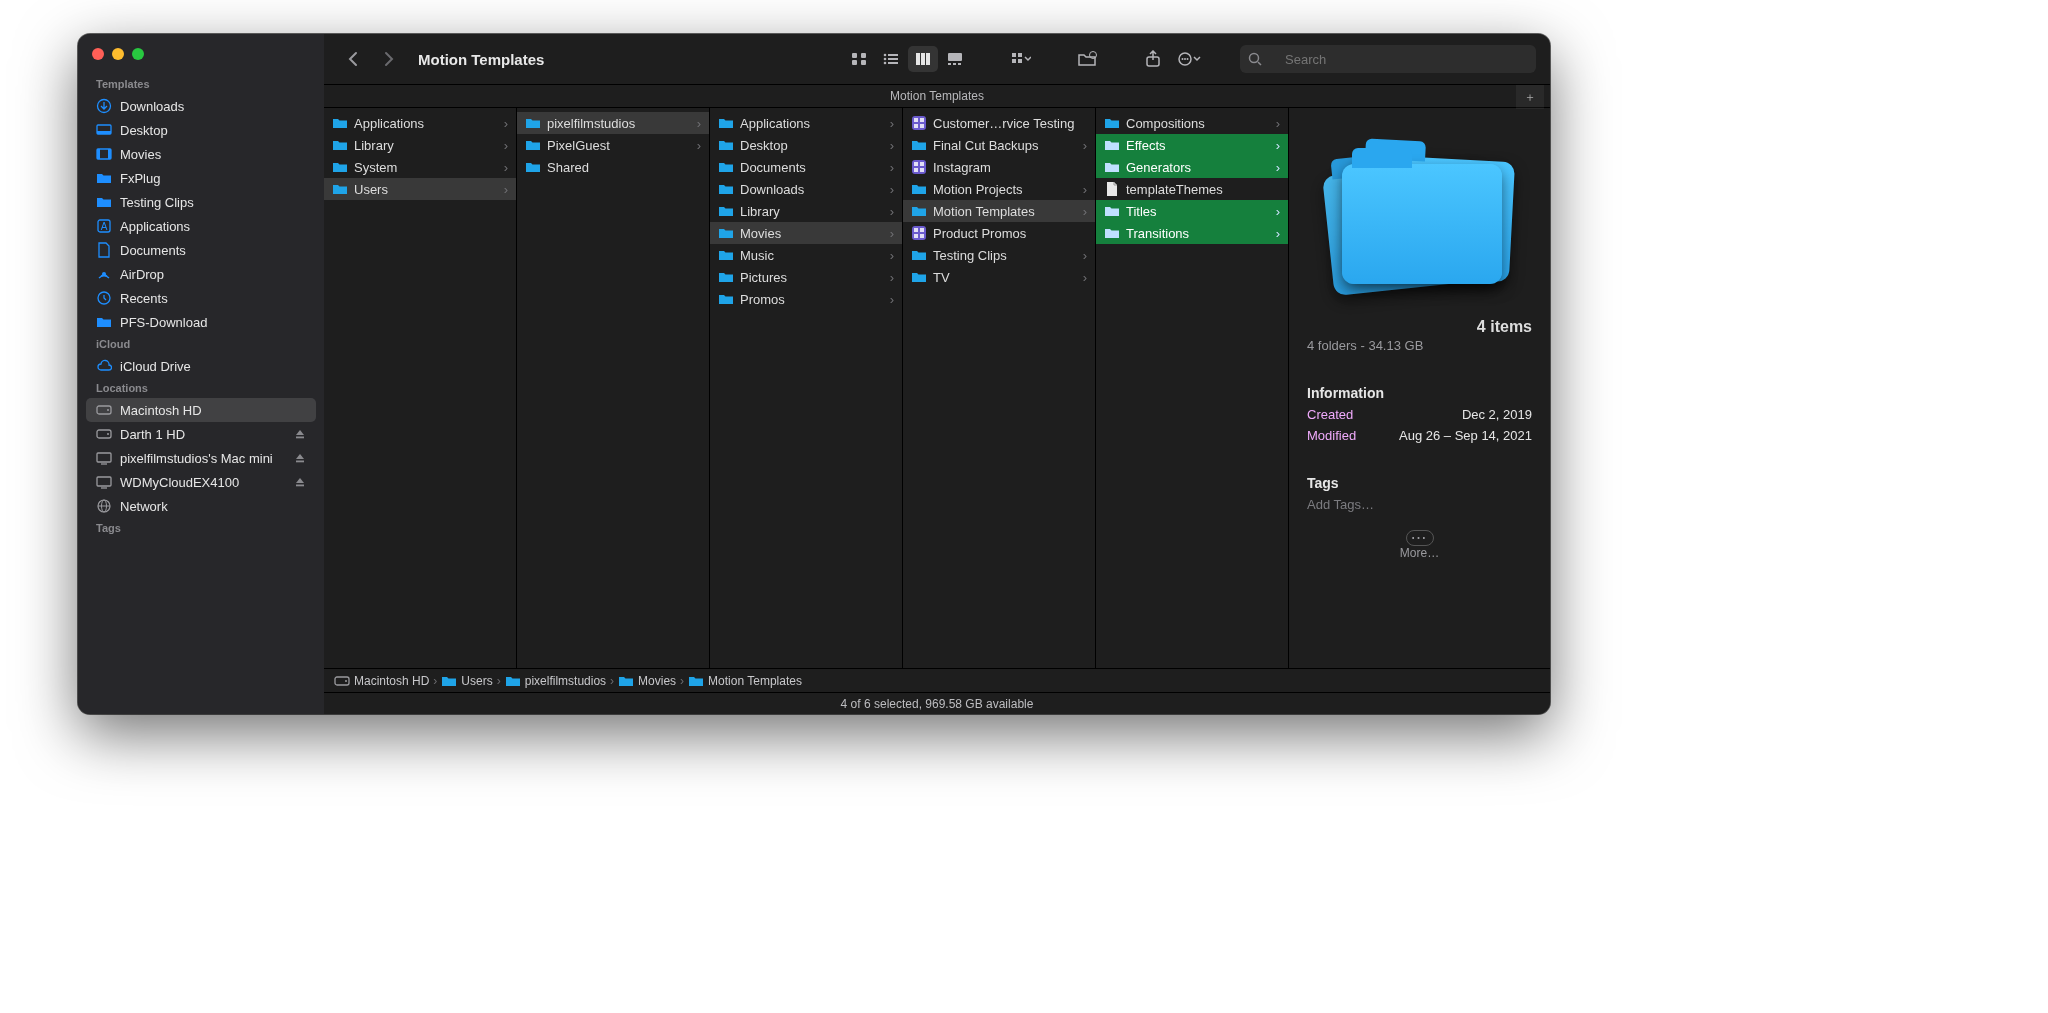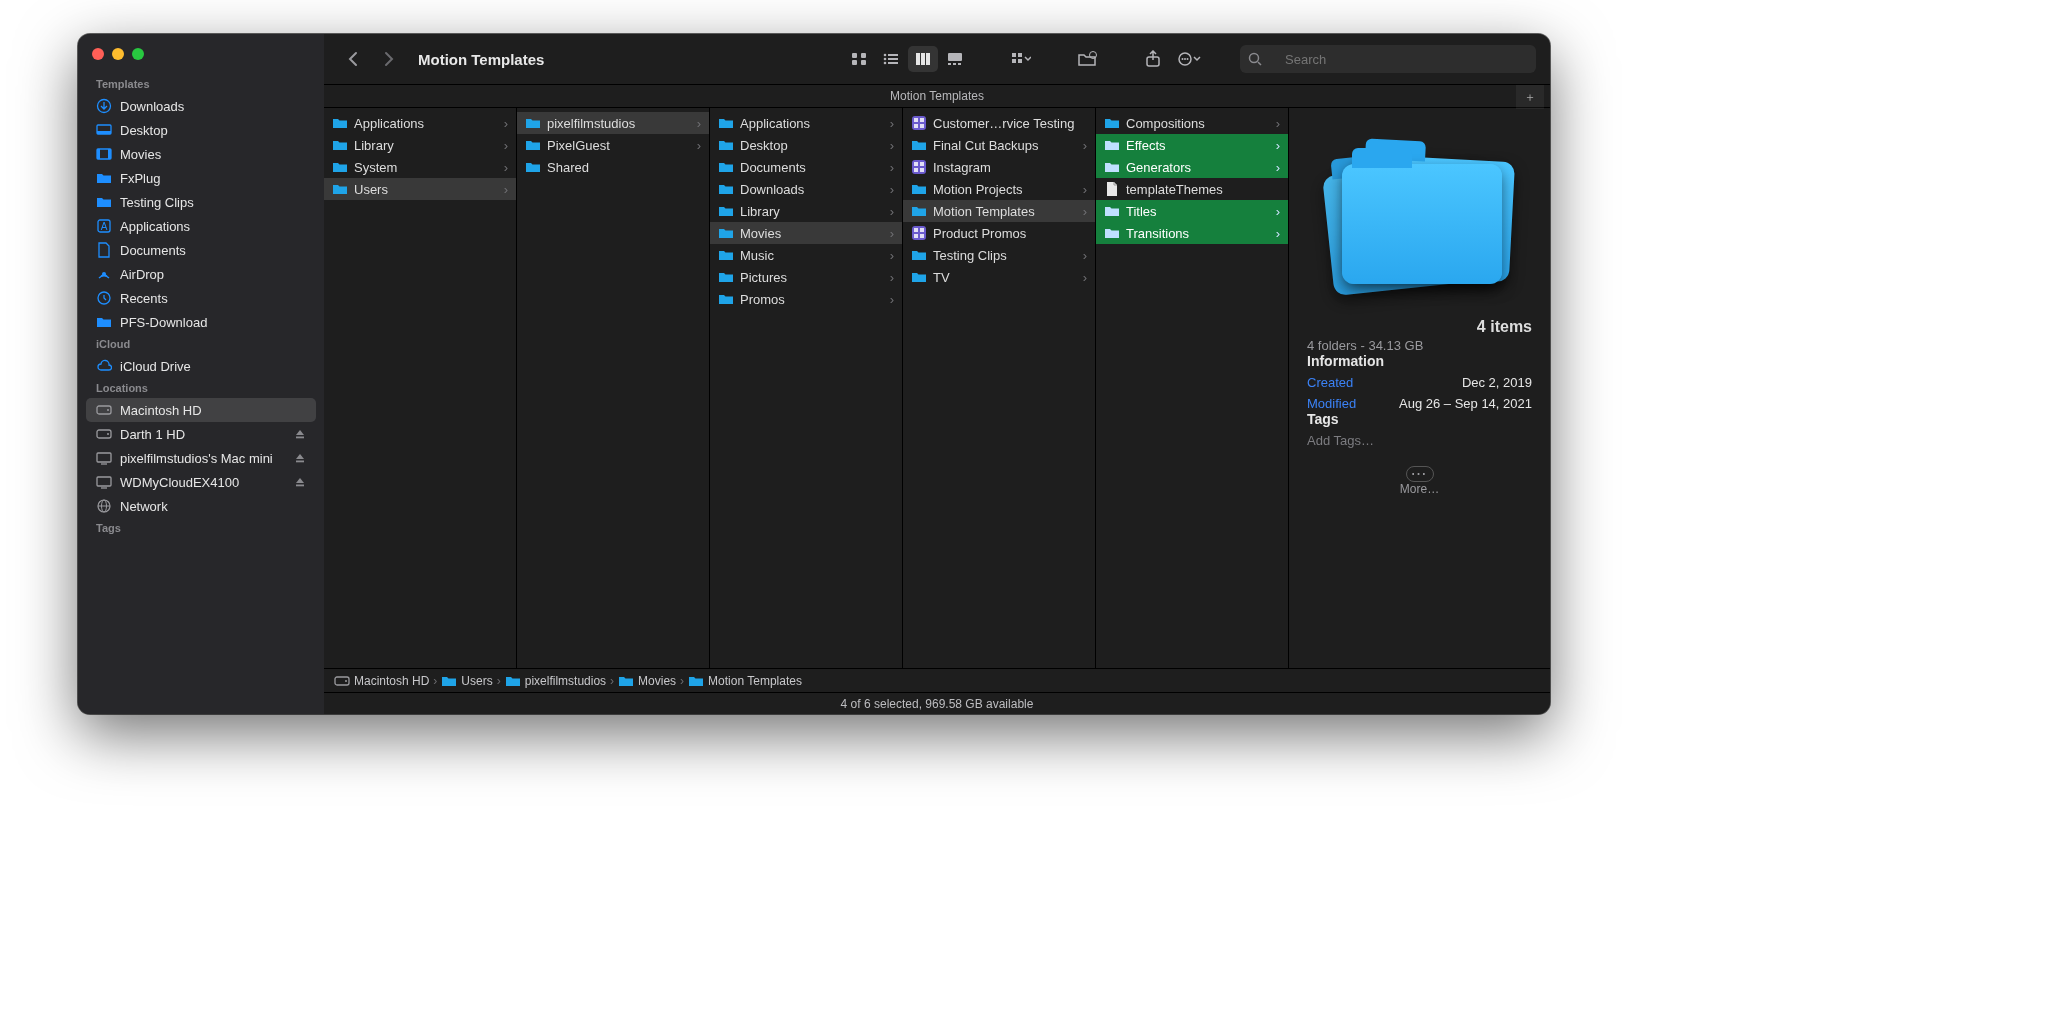--- a/index.html
+++ b/index.html
@@ -41,23 +41,23 @@
   .row.path { background: rgba(255,255,255,.12); }
   .row.sel  { background: #15803d; color:#fff; }
   .row.sel .chev { color:#cfe3ff; }
   .row.sel .fi svg path, .row.sel .fi svg rect { fill:#bfe0ff !important; }
   .preview { flex:1; min-width:0; padding:16px 18px 8px; color:#ddd; overflow:auto; }
   .pv-img { width:200px; height:170px; margin:6px auto 18px; position:relative; }
   .pv-folder { position:absolute; width:160px; height:120px; border-radius:12px; background:linear-gradient(#4bc6ff,#2aa7ef); box-shadow:0 6px 14px rgba(0,0,0,.5); }
   .pv-folder::before { content:""; position:absolute; top:-16px; left:10px; width:60px; height:20px; border-radius:6px 6px 0 0; background:#2aa7ef; }
   .pv-h { font-size:16px; font-weight:600;text-align:right; }
   .pv-sub { color:#9a9a9e; font-size:13px; margin-top:2px; }
-  .pv-sec { color:#e6e6e6; font-weight:600; font-size:14px; margin-top:0; }
+  .pv-sec { color:#e6e6e6; font-weight:600; font-size:14px; margin-top:32px; }
   .pv-row { display:flex; justify-content:space-between; font-size:13px; margin-top:6px; }
-  .pv-row .k { color:#3b82f6; } .pv-row .v { color:#e6e6e6; }
+  .pv-row .k { color:#f0abfc; } .pv-row .v { color:#e6e6e6; }
   .pv-add { color:#7c7c80; font-size:13px; margin-top:6px; }
   .pv-more { text-align:center; margin-top:18px; color:#9a9a9e; font-size:12px; }
   .pv-more .dots { font-size:16px; letter-spacing:2px; border:1px solid #555; border-radius:10px; padding:0 4px; display:inline-block; line-height:14px; }
   .pathbar { height:24px; border-top:1px solid #000; display:flex; align-items:center; gap:4px; padding:0 10px; font-size:12px; color:#c8c8cb; }
   .pathbar .sep { color:#6a6a6e; }
   .pathbar .pi { display:flex; align-items:center; gap:4px; }
   .status { height:22px; border-top:1px solid #000; display:flex; align-items:center; justify-content:center; font-size:12px; color:#bdbdc0; }
   svg { display:block; }
 </style>
 </head>

